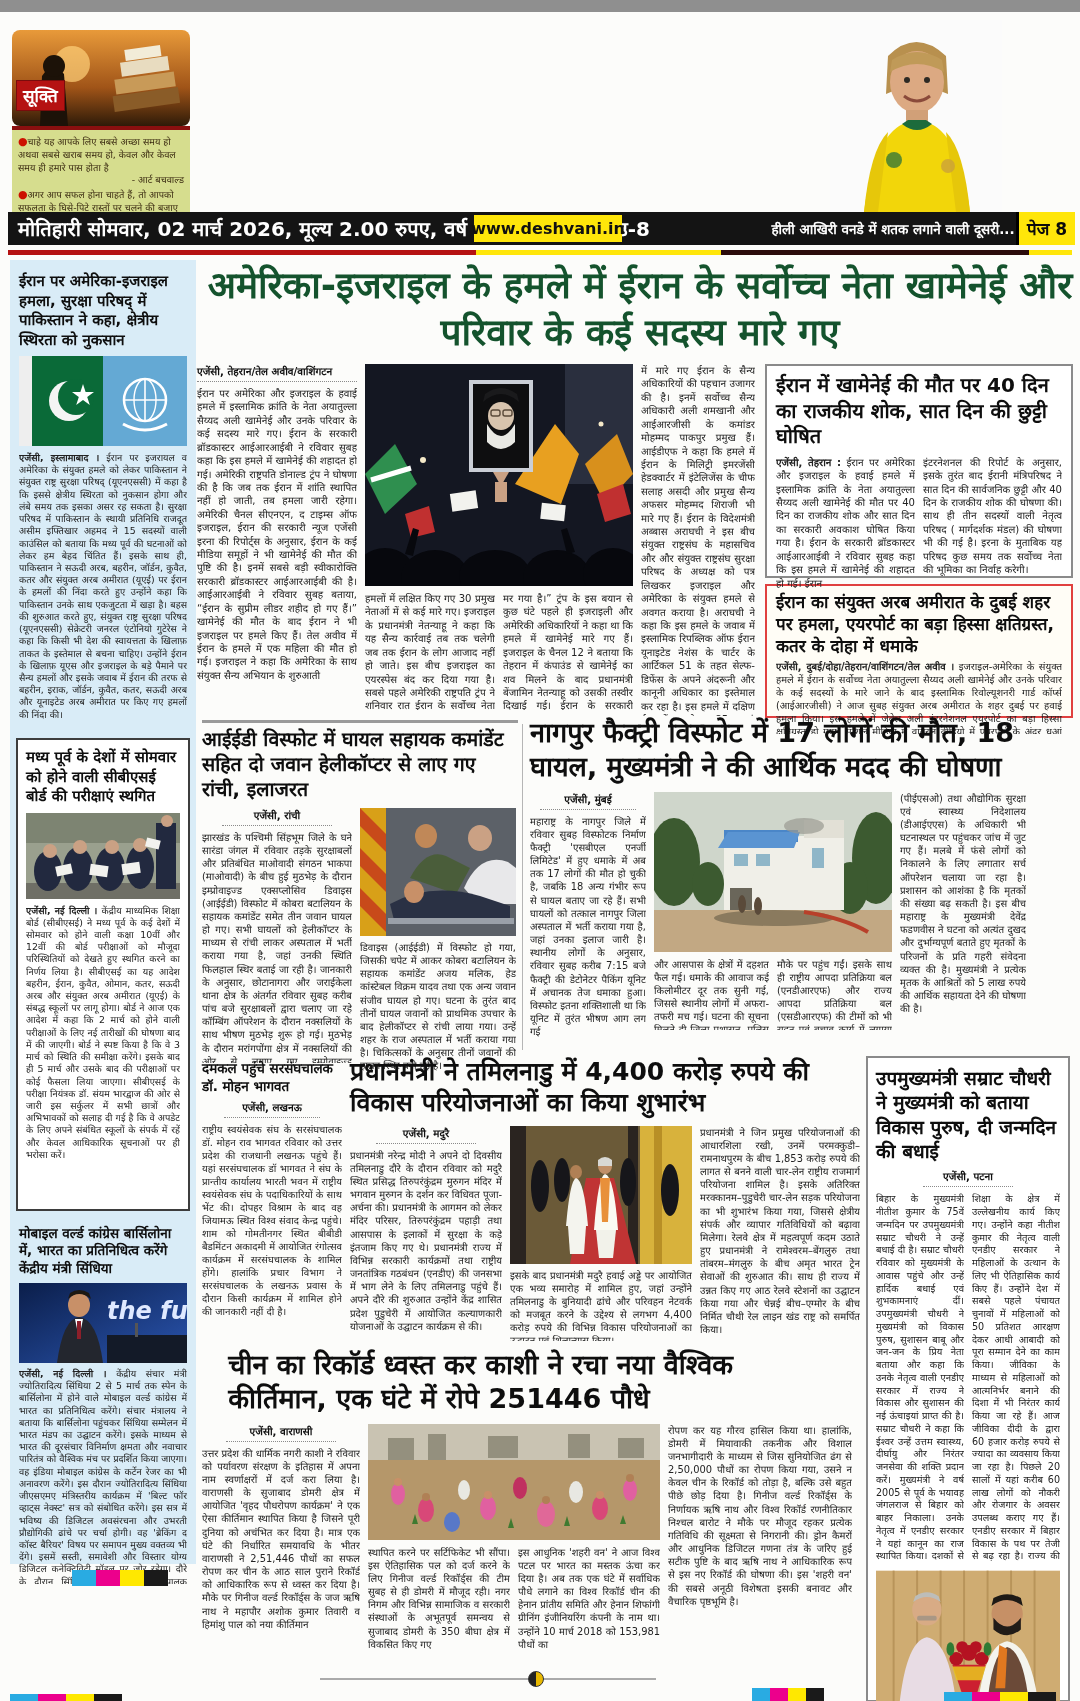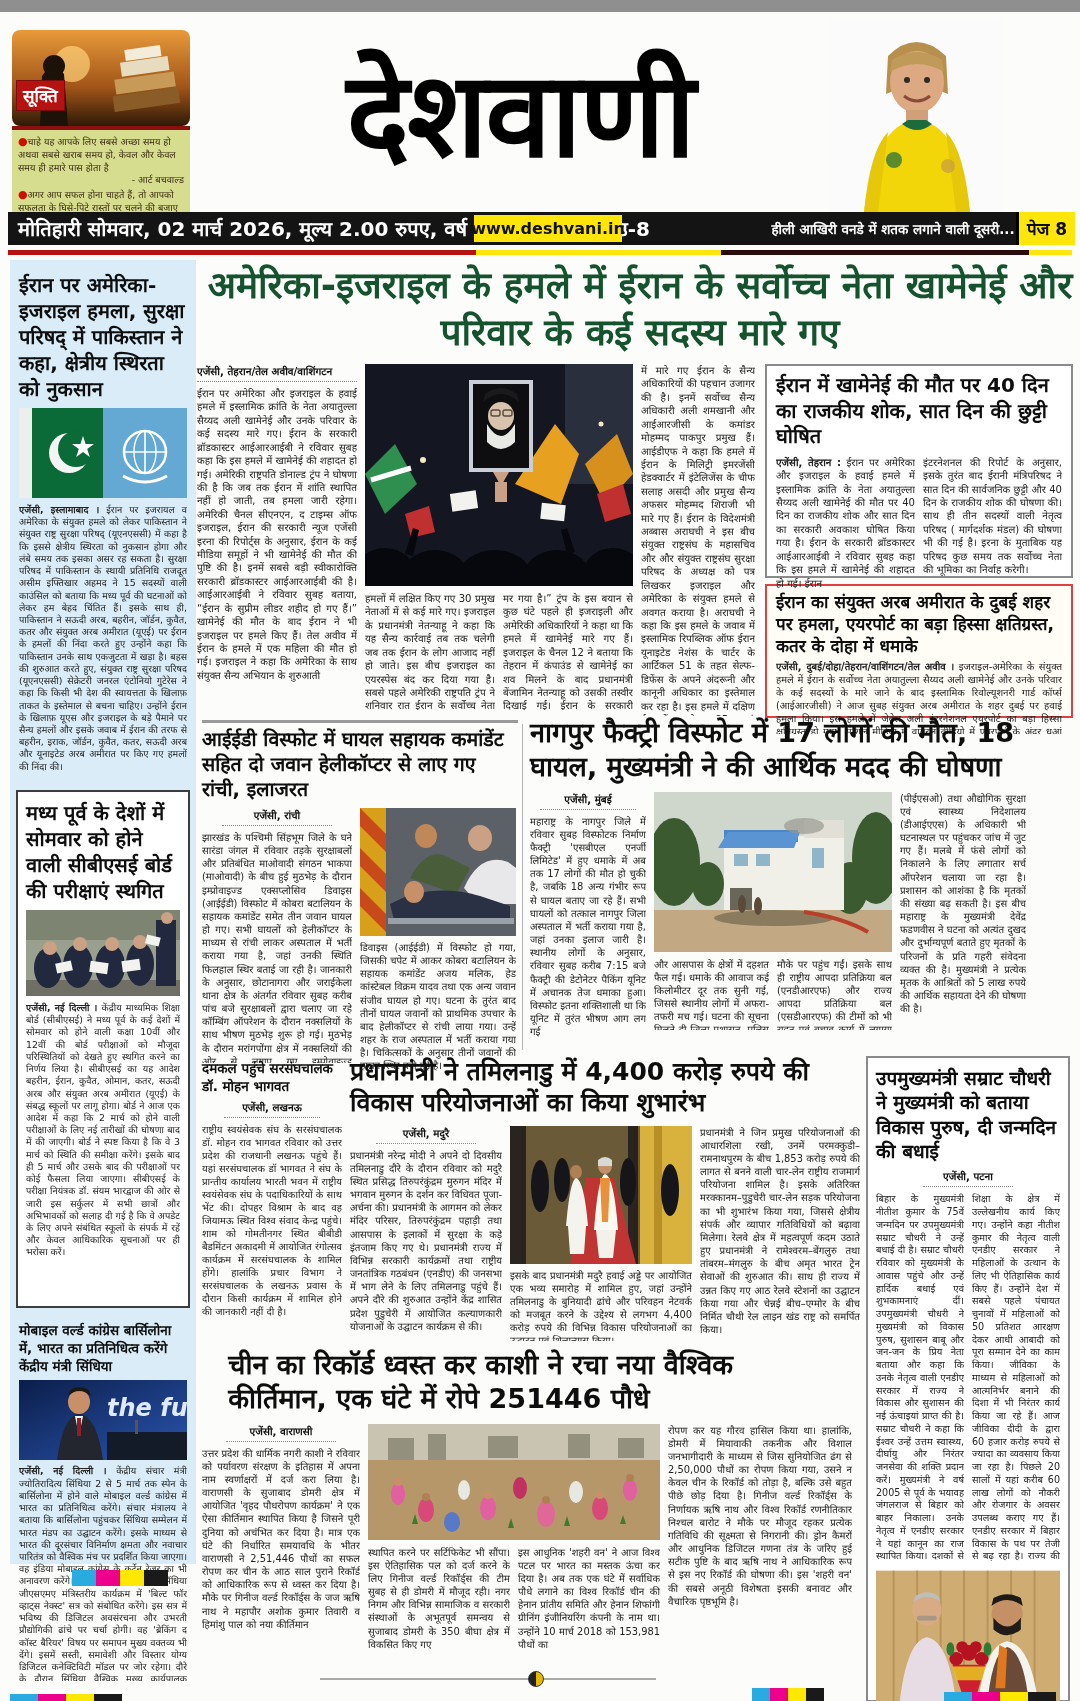--- a/index.html
+++ b/index.html
@@ -1,20 +1,20 @@
 <!DOCTYPE html>
 <html><head>
 <meta charset="utf-8">
 <style>
   html,body{margin:0;padding:0;background:#8f8f8f;}
   .page{position:relative;width:1080px;height:1701px;margin:12px auto;background:#fcfcfa;
         font-family:"DejaVu Sans","Liberation Sans",sans-serif;color:#1b1b1b;overflow:hidden;}
   .abs{position:absolute;}
   .h-xs{font-size:13.5px;font-weight:bold;line-height:1.32;color:#0e0e0e;}
-  .h-sm{font-size:20px;font-weight:bold;line-height:1.3;color:#0e0e0e;}
+  .h-sm{font-size:15px;font-weight:bold;line-height:1.3;color:#0e0e0e;}
   .h-md{font-size:19px;font-weight:bold;line-height:1.28;color:#0e0e0e;}
   .h-lg{font-size:25px;font-weight:bold;line-height:1.25;color:#0e0e0e;}
   .h-xl{font-size:37px;font-weight:bold;line-height:1.28;color:#14532d;text-align:center;}
   .ctr{text-align:left;}
   .body-txt{font-size:10.1px;line-height:1.33;text-align:justify;overflow:hidden;color:#222;}
   .body-xxs{font-size:9.4px;line-height:1.3;}
   .lead{font-weight:bold;}
   .byline{font-weight:bold;font-size:10.3px;text-align:center;padding-bottom:3px;
           border-bottom:1px dotted #8a8a8a;margin:0 0 5px 0;color:#111;}
   .byline-l{text-align:left;}
@@ -59,23 +59,20 @@
       <div style="position:absolute;left:4px;top:50px;background:#b51212;color:#fff;font-weight:bold;font-size:17px;padding:3px 6px;border:1px solid #7a0c0c;">सूक्ति</div>
     </figure>
     <div style="background:#d6dd8e;border-top:4px solid #8a0f0f;padding:5px 6px;height:88px;">
       <div class="body-xxs" style="text-align:left;color:#3a2a10;"><span class="quote-dot">●</span><span>चाहे यह आपके लिए सबसे अच्छा समय हो अथवा सबसे खराब समय हो, केवल और केवल समय ही हमारे पास होता है</span></div>
       <div class="body-xxs" style="text-align:right;font-weight:normal;color:#3a2a10;">- आर्ट बचवाल्ड</div>
       <div class="body-xxs" style="text-align:left;color:#3a2a10;margin-top:2px;"><span class="quote-dot">●</span><span>अगर आप सफल होना चाहते हैं, तो आपको सफलता के घिसे-पिटे रास्तों पर चलने की बजाए नए रास्ते बनाने चाहिए</span></div>
       <div class="body-xxs" style="text-align:right;font-weight:bold;color:#3a2a10;">- जॉन डी. रॉकेफेलर</div>
     </div>
   </div>
 
-  <div class="abs" style="left:240px;top:10px;width:560px;height:185px;display:flex;align-items:center;justify-content:center;">
-    <div style="font-size:118px;font-weight:bold;color:#000;line-height:1;letter-spacing:-2px;">देशवाणी</div>
-  </div>
 
   <figure class="abs" style="left:830px;top:8px;width:172px;height:192px;">
     <svg class="ph" width="172" height="192" viewBox="0 0 172 192">
       <rect width="172" height="192" fill="#fbfbfb"></rect>
       <path d="M58 36 Q86 8 116 36 L118 74 Q86 60 56 74 Z" fill="#b8904e"></path>
       <ellipse cx="87" cy="62" rx="27" ry="31" fill="#dca982"></ellipse>
       <path d="M60 52 Q87 36 114 52 L112 40 Q87 24 62 40 Z" fill="#c09a58"></path>
       <circle cx="77" cy="60" r="3" fill="#2e2a24"></circle>
         <circle cx="97" cy="60" r="3" fill="#2e2a24"></circle>
       <path d="M74 76 Q87 86 100 76" stroke="#8a4a3a" stroke-width="3" fill="none"></path>

